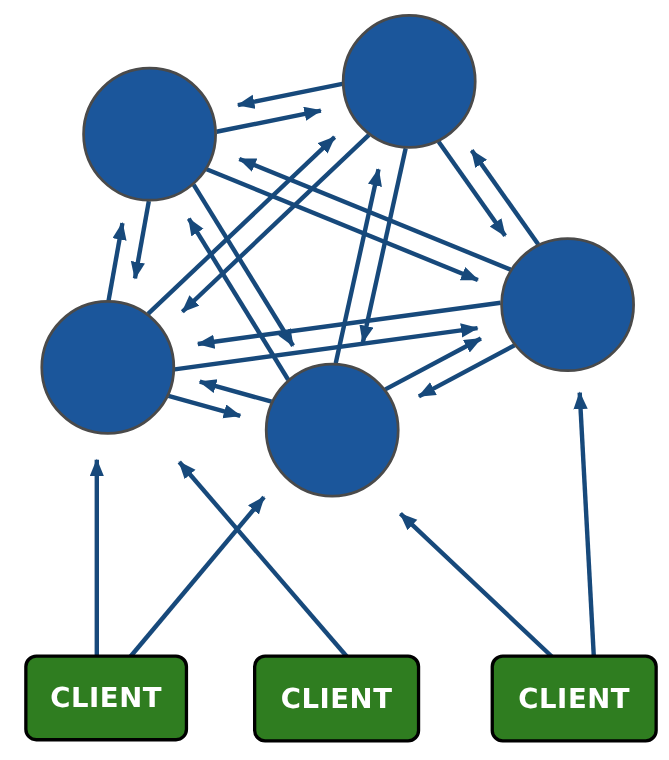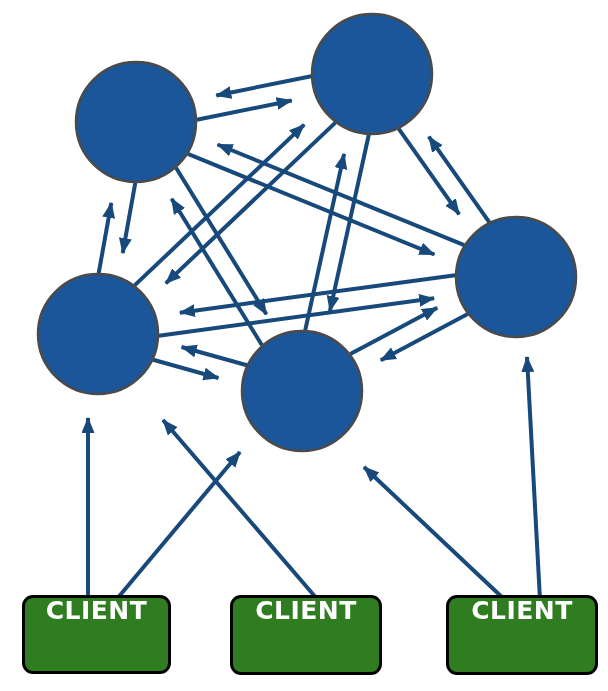--- a/index.html
+++ b/index.html
@@ -18,20 +18,21 @@
     position: absolute;
     left: 0;
     top: 0;
   }
   .client-box {
     position: absolute;
     box-sizing: border-box;
     border: 3px solid #000000;
     border-radius: 11px;
     display: flex;
+    align-items: center;
     justify-content: center;
   }
   .client-label {
     font-family: "DejaVu Sans", "Liberation Sans", sans-serif;
     font-weight: bold;
     font-size: 25px;
     letter-spacing: 0.5px;
     line-height: 1;
     user-select: none;
   }

